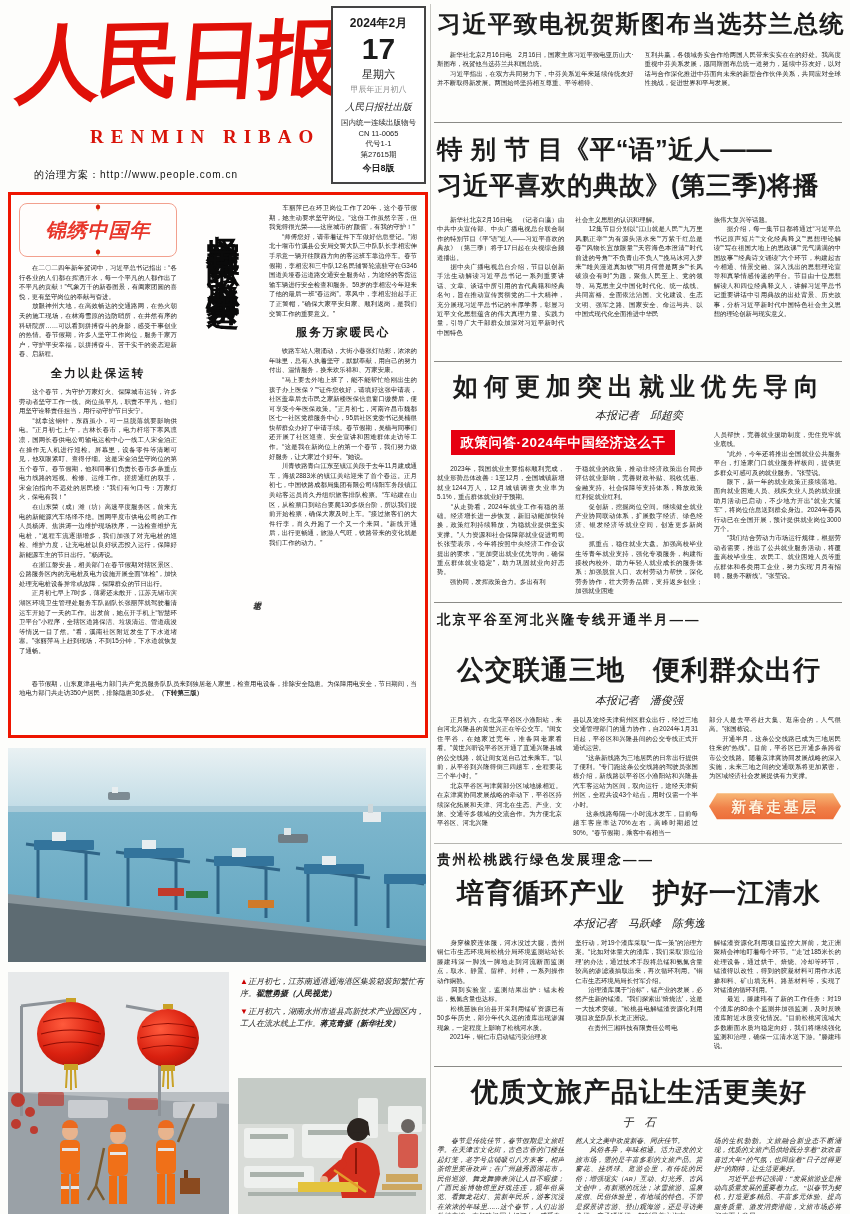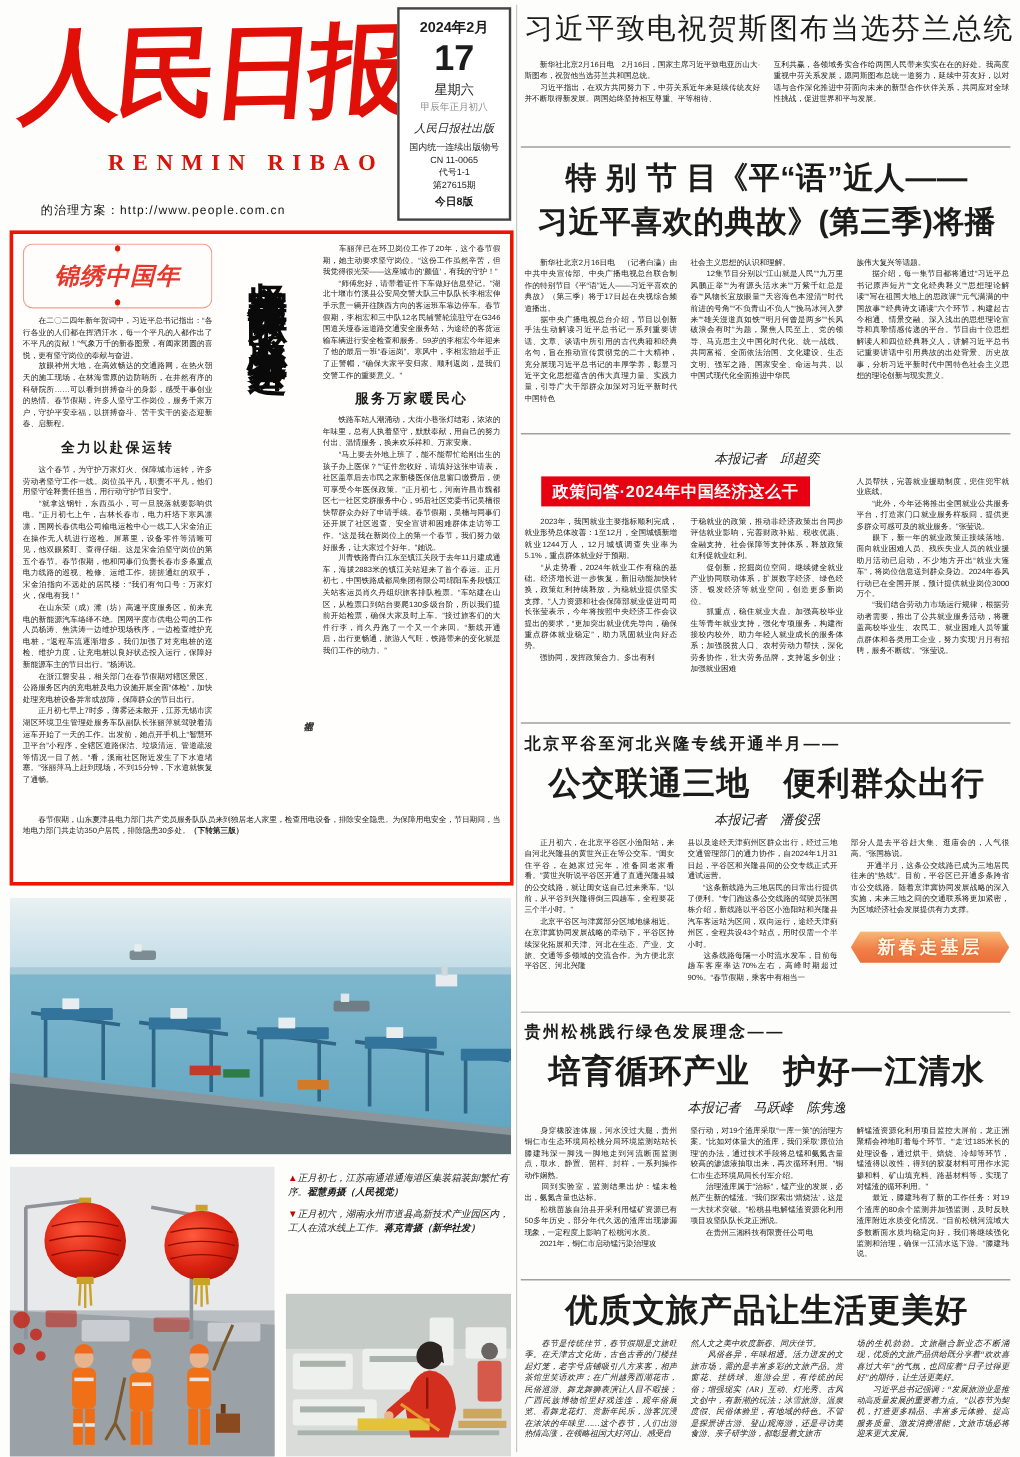--- a/index.html
+++ b/index.html
@@ -41,22 +41,22 @@
   .photo { overflow:hidden; }
   .cap-block { left:238px; top:972px; width:188px; height:100px; padding:4px 2px; }
   .cap { font-family:"Liberation Serif", serif; font-style:italic; font-size:8px; line-height:11.5px; text-align:justify; margin-bottom:7px; }
   .cap .tri { color:#c00; font-style:normal; }
   .cap b { font-style:italic; }
 
   
   .vrule { left:430px; top:4px; width:1px; height:1206px; background:#c9c9c4; }
   .sec { left:437px; width:404px; }
   .hrule { left:434px; width:408px; height:1px; background:#8a8a86; }
-  .t-xi { font-weight:400; font-size:24px; letter-spacing:1.5px; text-align:right; white-space:nowrap; }
-  .t-big { font-weight:900; font-size:25.5px; letter-spacing:0.5px; text-align:center; line-height:36px; white-space:nowrap; }
+  .t-xi { font-weight:700; font-size:24px; letter-spacing:1.5px; text-align:right; white-space:nowrap; }
+  .t-big { font-weight:900; font-size:25.5px; letter-spacing:0.5px; line-height:36px; white-space:nowrap; }
   .t-serif { font-family:"Liberation Serif", serif; font-weight:900; font-size:25px; letter-spacing:6px; text-align:center; white-space:nowrap; }
   .t-mid { font-weight:900; font-size:27px; letter-spacing:1px; text-align:center; white-space:nowrap; }
   .kicker { font-weight:700; font-size:13.5px; letter-spacing:2px; }
   .byline { text-align:center; font-family:"Liberation Serif", serif; font-style:italic; font-size:11px; margin-top:5px; color:#222; }
   .cols { display:flex; gap:11px; margin-top:8px; }
   .cols .c { flex:1; font-size:6.4px; line-height:9.4px; text-align:justify; white-space:pre-wrap; overflow:hidden; color:#222; }
   .c.kai { font-family:"Liberation Serif", serif; font-style:italic; font-size:6.8px; }
   .badge-policy { position:absolute; left:14px; top:0px; width:224px; height:25px; background:#e60012; color:#fff; font-weight:900; font-size:13.5px; display:flex; align-items:center; justify-content:center; letter-spacing:0.5px; white-space:nowrap; }
   .badge-xinchun { margin:10px auto 0 auto; width:132px; height:31px; background:linear-gradient(180deg,#f9c07c,#f08048 55%,#ec6a36); clip-path:polygon(0% 50%,6% 8%,94% 8%,100% 50%,94% 92%,6% 92%); display:flex; align-items:center; justify-content:center; color:#fff6df; font-weight:900; font-size:15px; letter-spacing:2.5px; text-shadow:0 0 2px #d4502a; }
 </style>
@@ -326,40 +326,41 @@
 　　据中央广播电视总台介绍，节目以创新手法生动解读习近平总书记一系列重要讲话、文章、谈话中所引用的古代典籍和经典名句，旨在推动宣传贯彻党的二十大精神，充分展现习近平总书记的丰厚学养，彰显习近平文化思想蕴含的伟大真理力量、实践力量，引导广大干部群众加深对习近平新时代中国特色</div>
     <div class="c" style="height:143px;">社会主义思想的认识和理解。
 　　12集节目分别以“江山就是人民”“九万里风鹏正举”“为有源头活水来”“万紫千红总是春”“风物长宜放眼量”“天容海色本澄清”“时代前进的号角”“不负青山不负人”“挽马冰河入梦来”“雄关漫道真如铁”“明月何曾是两乡”“长风破浪会有时”为题，聚焦人民至上、党的领导、马克思主义中国化时代化、统一战线、共同富裕、全面依法治国、文化建设、生态文明、强军之路、国家安全、命运与共、以中国式现代化全面推进中华民</div>
     <div class="c" style="height:143px;">族伟大复兴等话题。
 　　据介绍，每一集节目都将通过“习近平总书记原声短片”“文化经典释义”“思想理论解读”“写在祖国大地上的思政课”“元气满满的中国故事”“经典诗文诵读”六个环节，构建起古今相通、情景交融、深入浅出的思想理论宣导和真挚情感传递的平台。节目由十位思想解读人和四位经典释义人，讲解习近平总书记重要讲话中引用典故的出处背景、历史故事，分析习近平新时代中国特色社会主义思想的理论创新与现实意义。</div>
   </div>
 </div>
 <div class="abs hrule" style="top:361px;"></div>
 
 <div class="abs sec" style="top:370px;">
+  <div class="t-serif">如何更加突出就业优先导向</div>
   <div class="byline">本报记者　邱超奕</div>
   <div class="cols" style="position:relative; margin-top:7px;">
     <div class="badge-policy">政策问答·2024年中国经济这么干</div>
     <div class="c" style="height:178px; padding-top:34px;">　　2023年，我国就业主要指标顺利完成，就业形势总体改善：1至12月，全国城镇新增就业1244万人，12月城镇调查失业率为5.1%，重点群体就业好于预期。
 　　“从走势看，2024年就业工作有稳的基础。经济增长进一步恢复，新旧动能加快转换，政策红利持续释放，为稳就业提供坚实支撑。”人力资源和社会保障部就业促进司司长张莹表示，今年将按照中央经济工作会议提出的要求，“更加突出就业优先导向，确保重点群体就业稳定”，助力巩固就业向好态势。
 　　强协同，发挥政策合力。多出有利</div>
     <div class="c" style="height:178px; padding-top:34px;">于稳就业的政策，推动非经济政策出台同步评估就业影响，完善财政补贴、税收优惠、金融支持、社会保障等支持体系，释放政策红利促就业红利。
 　　促创新，挖掘岗位空间。继续健全就业产业协同联动体系，扩展数字经济、绿色经济、银发经济等就业空间，创造更多新岗位。
 　　抓重点，稳住就业大盘。加强高校毕业生等青年就业支持，强化专项服务，构建衔接校内校外、助力年轻人就业成长的服务体系；加强脱贫人口、农村劳动力帮扶，深化劳务协作，壮大劳务品牌，支持返乡创业；加强就业困难</div>
     <div class="c" style="height:178px;">人员帮扶，完善就业援助制度，兜住兜牢就业底线。
 　　“此外，今年还将推出全国就业公共服务平台，打造家门口就业服务样板间，提供更多群众可感可及的就业服务。”张莹说。
 　　眼下，新一年的就业政策正接续落地。面向就业困难人员、残疾失业人员的就业援助月活动已启动，不少地方开出“就业大篷车”，将岗位信息送到群众身边。2024年春风行动已在全国开展，预计提供就业岗位3000万个。
 　　“我们结合劳动力市场运行规律，根据劳动者需要，推出了公共就业服务活动，将覆盖高校毕业生、农民工、就业困难人员等重点群体和各类用工企业，努力实现‘月月有招聘，服务不断线’。”张莹说。</div>
   </div>
 </div>
 <div class="abs hrule" style="top:602px;"></div>
 
 <div class="abs sec" style="top:611px;">
   <div class="kicker">北京平谷至河北兴隆专线开通半月——</div>
-  <div class="t-mid" style="margin-top:6px;">公交联通三地　便利群众出行</div>
+  <div class="t-mid" style="margin-top:23px;">公交联通三地　便利群众出行</div>
   <div class="byline">本报记者　潘俊强</div>
   <div class="cols" style="margin-top:7px;">
     <div class="c" style="height:148px;">　　正月初六，在北京平谷区小渔阳站，来自河北兴隆县的黄世兴正在等公交车。“闺女住平谷，在她家过完年，准备回老家看看。”黄世兴听说平谷区开通了直通兴隆县城的公交线路，就让闺女送自己过来乘车。“以前，从平谷到兴隆得倒三四趟车，全程要花三个半小时。”
 　　北京平谷区与津冀部分区域地缘相近。在京津冀协同发展战略的牵动下，平谷区持续深化拓展和天津、河北在生态、产业、文旅、交通等多领域的交流合作。为方便北京平谷区、河北兴隆</div>
     <div class="c" style="height:148px;">县以及途经天津蓟州区群众出行，经过三地交通管理部门的通力协作，自2024年1月31日起，平谷区和兴隆县间的公交专线正式开通试运营。
 　　“这条新线路为三地居民的日常出行提供了便利。”专门跑这条公交线路的驾驶员张国栋介绍，新线路以平谷区小渔阳站和兴隆县汽车客运站为区间，双向运行，途经天津蓟州区，全程共设43个站点，用时仅需一个半小时。
 　　这条线路每隔一小时流水发车，目前每趟车客座率达70%左右，高峰时期超过90%。“春节假期，乘客中有相当一</div>
     <div class="c" style="height:148px; overflow:visible;"><span>部分人是去平谷赶大集、逛庙会的，人气很高。”张国栋说。
 　　开通半月，这条公交线路已成为三地居民往来的“热线”。目前，平谷区已开通多条跨省市公交线路。随着京津冀协同发展战略的深入实施，未来三地之间的交通联系将更加紧密，为区域经济社会发展提供有力支撑。</span><span class="badge-xinchun">新春走基层</span></div>
   </div>
@@ -379,20 +380,21 @@
 　　治理渣库属于“治标”，锰产业的发展，必然产生新的锰渣。“我们探索出‘焙烧法’，这是一大技术突破。”松桃县电解锰渣资源化利用项目攻坚队队长龙正洲说。
 　　在贵州三湘科技有限责任公司电</div>
     <div class="c" style="height:134px;">解锰渣资源化利用项目监控大屏前，龙正洲聚精会神地盯着每个环节。“‘走’过185米长的处理设备，通过烘干、焙烧、冷却等环节，锰渣得以改性，得到的胶凝材料可用作水泥掺和料、矿山填充料、路基材料等，实现了对锰渣的循环利用。”
 　　最近，滕建玮有了新的工作任务：对19个渣库的80余个监测井加强监测，及时反映渣库附近水质变化情况。“目前松桃河流域大多数断面水质均稳定向好，我们将继续强化监测和治理，确保一江清水送下游。”滕建玮说。</div>
   </div>
 </div>
 <div class="abs hrule" style="top:1066px;"></div>
 
 <div class="abs sec" style="top:1074px;">
   <div class="t-mid">优质文旅产品让生活更美好</div>
+  <div class="byline">于　石</div>
   <div class="cols" style="margin-top:6px;">
     <div class="c kai" style="height:96px;">　　春节是传统佳节，春节假期是文旅旺季。在天津古文化街，古色古香的门楼挂起灯笼，老字号店铺吸引八方来客，相声茶馆里笑语欢声；在广州越秀西湖花市，民俗巡游、舞龙舞狮表演让人目不暇接；广西民族博物馆里好戏连连，观年俗展览、看舞龙花灯、赏新年民乐，游客沉浸在浓浓的年味里……这个春节，人们出游热情高涨，在领略祖国大好河山、感受自</div>
     <div class="c kai" style="height:96px;">然人文之美中欢度新春、同庆佳节。
 　　风俗各异，年味相通。活力迸发的文旅市场，需的是丰富多彩的文旅产品。赏窗花、挂绣球、逛游会里，有传统的民俗；增强现实（AR）互动、灯光秀、古风文创中，有新潮的玩法；冰雪旅游、温泉度假、民俗体验里，有地域的特色。不管是探景讲古游、登山观海游，还是寻访美食游、亲子研学游，都彰显着文旅市</div>
     <div class="c kai" style="height:96px; overflow:visible;"><span>场的生机勃勃。文旅融合新业态不断涌现，优质的文旅产品供给既分享着“欢欢喜喜过大年”的气氛，也回应着“日子过得更好”的期待，让生活更美好。
 　　习近平总书记强调：“发展旅游业是推动高质量发展的重要着力点。”以春节为契机，打造更多精品、丰富多元体验、提高服务质量、激发消费潜能，文旅市场必将迎来更大发展。</span>
       
     </div>
   </div>
 </div>

